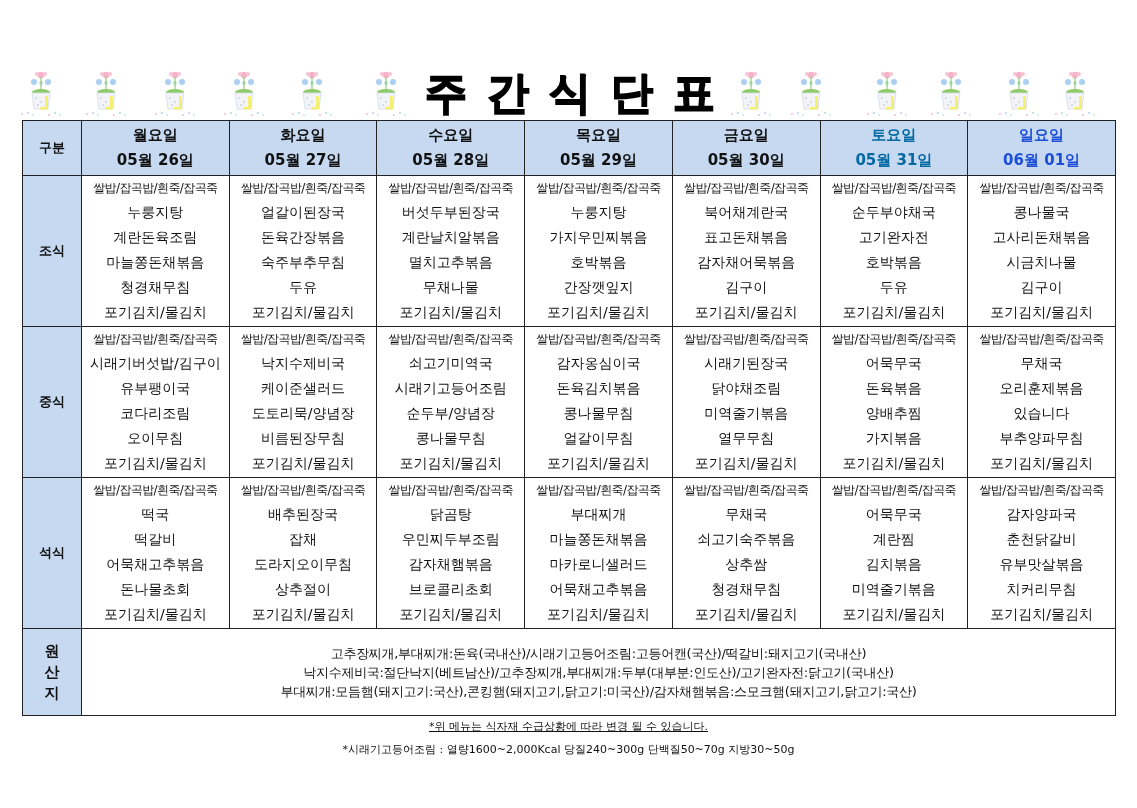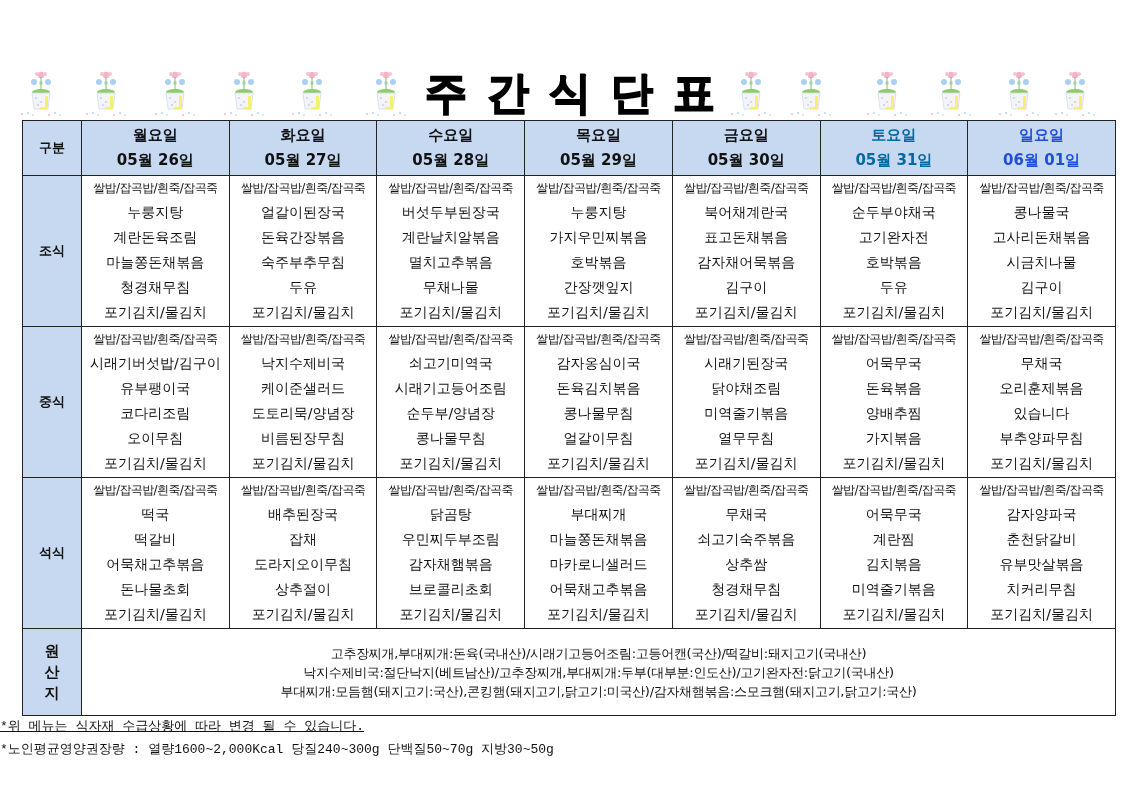--- a/index.html
+++ b/index.html
@@ -25,21 +25,21 @@
   .sun { color: #1d4ed8; }
 
   td.meal { height: 150px; vertical-align: top; font-size: 14px; }
   td.meal .rice { line-height: 23px; font-size: 12px; white-space: nowrap; letter-spacing: -0.6px; }
   td.meal .dish { line-height: 25px; }
 
   td.origin-label { background: #c6d9f1; font-weight: bold; font-size: 15px; line-height: 21px; height: 86px; }
   td.origin-body { font-size: 13px; line-height: 19px; }
   td.origin-body div { white-space: nowrap; letter-spacing: -0.3px; }
 
-  .notes { position: absolute; top: 716px; left: 0; width: 1137px; font-size: 13px; font-family: Liberation Mono, monospace; }
+  .notes { position: absolute; top: 716px; left: 0; width: 1137px; text-align: center; font-size: 11px; }
   .notes .n1 { line-height: 22px; text-decoration: underline; }
   .notes .n2 { line-height: 24px; }
 </style>
 </head>
 <body>
 
 <div class="deco-row" id="deco-row">
     <span class="flower" style="left: -8px;"><svg width="54" height="54" viewBox="0 0 54 54">
   <g opacity="0.85">
     <circle cx="27" cy="9" r="3.2" fill="#f4a6c0"></circle>
@@ -572,14 +572,14 @@
         <div>고추장찌개,부대찌개:돈육(국내산)/시래기고등어조림:고등어캔(국산)/떡갈비:돼지고기(국내산)</div>
         <div>낙지수제비국:절단낙지(베트남산)/고추장찌개,부대찌개:두부(대부분:인도산)/고기완자전:닭고기(국내산)</div>
         <div>부대찌개:모듬햄(돼지고기:국산),콘킹햄(돼지고기,닭고기:미국산)/감자채햄볶음:스모크햄(돼지고기,닭고기:국산)</div>
       </td>
     </tr>
   </tbody>
 </table>
 
 <div class="notes">
   <div class="n1">*위 메뉴는 식자재 수급상황에 따라 변경 될 수 있습니다.</div>
-  <div class="n2">*노인평균영양권장량 : 열량1600~2,000Kcal 당질240~300g 단백질50~70g 지방30~50g</div>
+  <div class="n2">*시래기고등어조림 : 열량1600~2,000Kcal 당질240~300g 단백질50~70g 지방30~50g</div>
 </div>
 
 </body></html>

